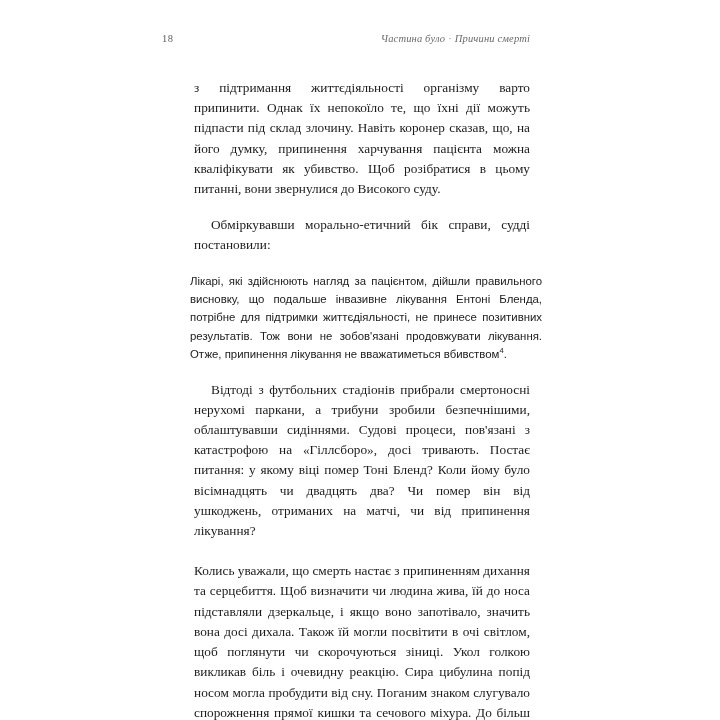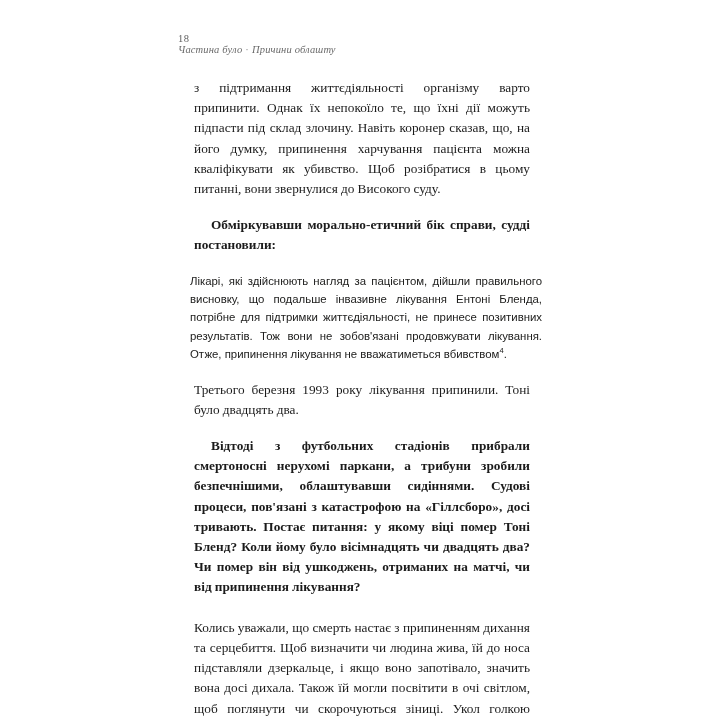--- a/index.html
+++ b/index.html
@@ -21,28 +21,27 @@
     position: relative;
     width: 720px;
     height: 720px;
     background: #ffffff;
     box-sizing: border-box;
   }
 
   
   .running-head {
     position: absolute;
-    left: 178px;
+    left: 162px;
     top: 34px;
     width: 368px;
     height: 16px;
     display: flex;
     align-items: baseline;
     justify-content: space-between;
-    flex-direction: column;
   }
   .folio {
     font-family: "Liberation Serif", "DejaVu Serif", serif;
     font-size: 10.5px;
     letter-spacing: 0.4px;
     color: #5d5d5d;
     line-height: 1;
   }
   .running-title {
     font-family: "Liberation Serif", "DejaVu Serif", serif;
@@ -73,21 +72,20 @@
     line-height: 20.2px;
     text-align: justify;
     text-justify: inter-word;
     hyphens: manual;
     -webkit-hyphens: manual;
     letter-spacing: 0.01px;
     word-spacing: -0.2px;
   }
   p.body.indent {
     text-indent: 17px;
-    font-weight: bold;
   }
   p.body.gap-before {
     margin-top: 20px;
   }
 
   sup.fn {
     font-size: 8.4px;
     vertical-align: super;
     line-height: 0;
     letter-spacing: 0;
@@ -115,34 +113,33 @@
   .after-quote { margin-top: 17px; }
 </style>
 </head>
 <body>
 
 <div class="page">
 
   <div class="running-head">
     <span class="folio">18</span>
     <span class="running-title">
-      <span>Частина було</span><span class="sep">·</span><span>Причини облашту</span>
+      <span>Частина було</span><span class="sep">·</span><span>Причини смерті</span>
     </span>
   </div>
 
   <div class="textblock">
 
     <p class="body">з підтримання життєдіяльності організму варто припинити. Однак їх непокоїло те, що їхні дії можуть підпасти під склад злочину. Навіть коронер сказав, що, на його думку, припинен­ня харчування пацієнта можна кваліфікувати як убивство. Щоб розібратися в цьому питанні, вони звернулися до Високого суду.</p>
 
     <p class="body indent">Обміркувавши морально-етичний бік справи, судді поста­новили:</p>
 
     <blockquote class="quote">
       <p><span>Лікарі, які здійснюють нагляд за пацієнтом, дійшли правильно­го висновку, що подальше інвазивне лікування Ентоні Бленда, потрібне для підтримки життєдіяльності, не принесе позитив­них результатів. Тож вони не зобов'язані продовжувати лікуван­ня. Отже, припинення лікування не вважатиметься вбивством</span><sup class="fn">4</sup><span>.</span></p>
     </blockquote>
 
-    <p class="body after-quote">Третього березня 1993 року лікування припинили. Тоні було двадцять два.</p>
 
     <p class="body indent">Відтоді з футбольних стадіонів прибрали смертоносні не­рухомі паркани, а трибуни зробили безпечнішими, облашту­вавши сидіннями. Судові процеси, пов'язані з катастрофою на «Гіллсборо», досі тривають. Постає питання: у якому віці помер Тоні Бленд? Коли йому було вісімнадцять чи двадцять два? Чи помер він від ушкоджень, отриманих на матчі, чи від припи­нення лікування?</p>
 
     <p class="body gap-before"><span>Колись уважали, що смерть настає з припиненням дихання та серцебиття. Щоб визначити чи людина жива, їй до носа під­ставляли дзеркальце, і якщо воно запотівало, значить вона досі дихала. Також їй могли посвітити в очі світлом, щоб поглянути чи скорочуються зіниці. Укол голкою викликав біль і очевидну реакцію. Сира цибулина попід носом могла пробудити від сну. Поганим знаком слугувало спорожнення прямої кишки та се­чового міхура. До більш екзотичних методів визначення смерті належали: «наливання в рот оцту, солі чи теплої сечі», «запу­скання у вуха комах» і «різання ступень лезом бритви»</span><sup class="fn">5</sup><span>. Також було популярним викручування сосків.</span></p>
 
   </div>
 </div>
 
 </body></html>

